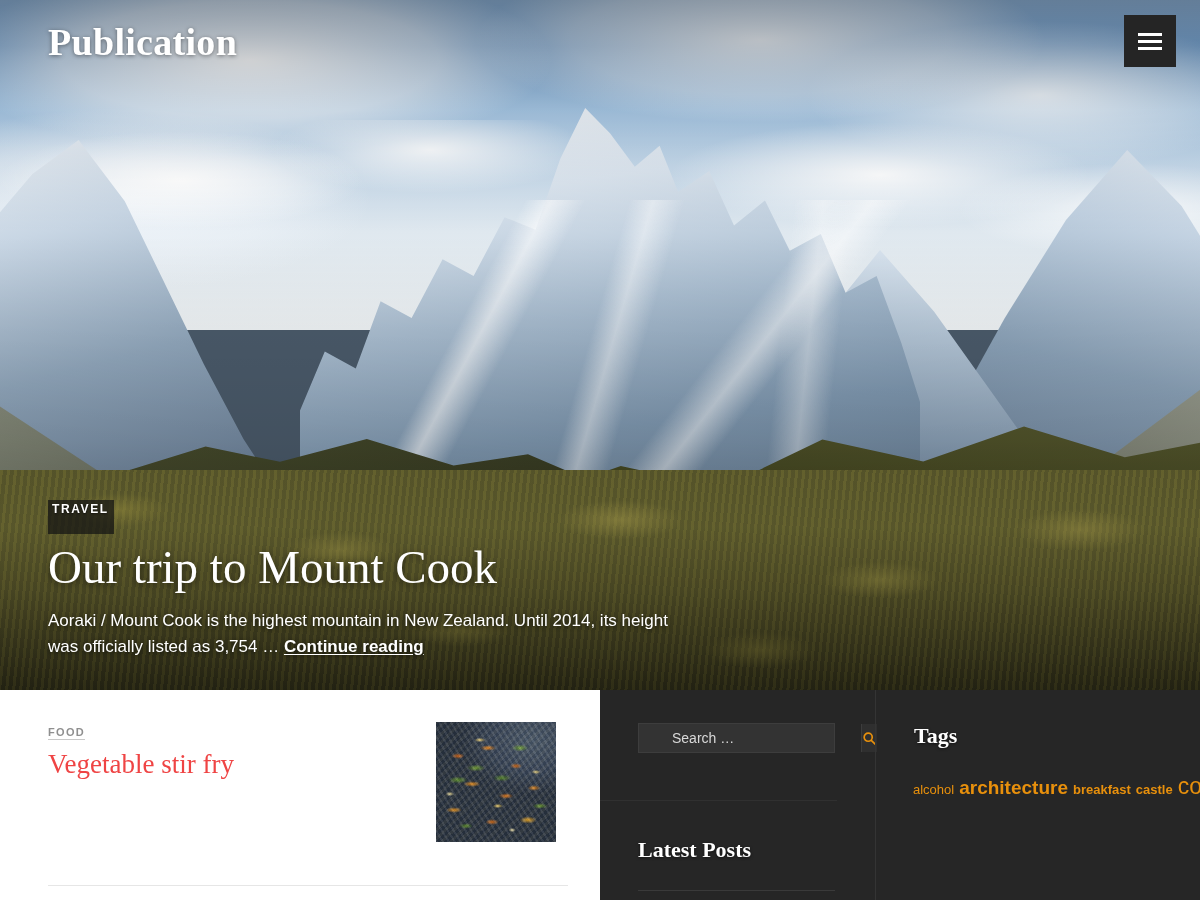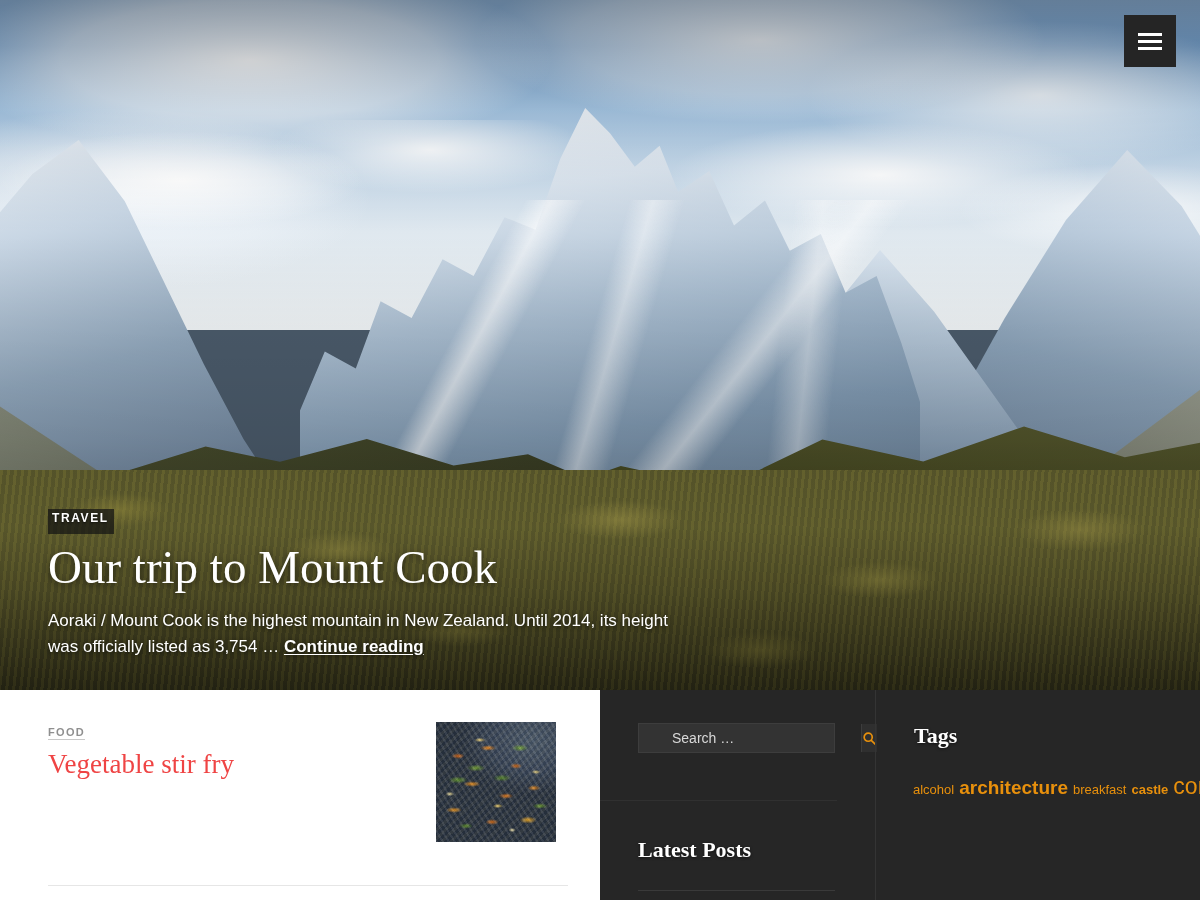--- a/index.html
+++ b/index.html
@@ -204,21 +204,21 @@
   }
 
   .cat-label {
     display: inline-block;
     font-size: 12px;
     font-weight: 700;
     letter-spacing: 1.6px;
     text-transform: uppercase;
     color: #ffffff;
     background: rgba(20,20,20,0.72);
-    padding: 2px 5px 9px 4px;
+    padding: 2px 5px 18px 4px;
     margin-bottom: 9px;
     text-shadow: 0 1px 2px rgba(0,0,0,0.5);
   }
 
   .hero-title {
     font-family: "Liberation Serif", serif;
     font-size: 47px;
     font-weight: 400;
     line-height: 1.06;
     color: #ffffff;
@@ -458,20 +458,21 @@
       <div class="snow-streaks"></div>
       <div class="flank-left"></div>
       <div class="flank-right"></div>
       <div class="ridge-a"></div>
       <div class="ridge-b"></div>
       <div class="tussock"></div>
       <div class="hero-shade"></div>
     </div>
 
     <div class="site-header">
+      <div class="site-title">Publication</div>
       <div class="menu-toggle">
         <span class="bar"></span>
         <span class="bar"></span>
         <span class="bar"></span>
       </div>
     </div>
 
     <div class="hero-post">
       <div class="cat-label">TRAVEL</div>
       <div class="hero-title">Our trip to Mount Cook</div>
@@ -513,18 +514,18 @@
 
         <div class="latest-block">
           <div class="widget-title">Latest Posts</div>
           <div class="latest-rule"></div>
 
         </div>
       </div>
 
       <div class="side-col col-2">
         <div class="widget-title tags-title">Tags</div>
-        <div class="tagcloud"><a style="font-size: 13px; font-weight: 400;">alcohol</a><a style="font-size: 19px; font-weight: 700;">architecture</a><a style="font-size: 13px; font-weight: 400;">breakfast</a><a style="font-size: 13px; font-weight: 700;">castle</a><a style="font-size: 23px; font-weight: 400;">comparison</a></div>
+        <div class="tagcloud"><a style="font-size: 13px; font-weight: 400;">alcohol</a><a style="font-size: 19px; font-weight: 700;">architecture</a><a style="font-size: 13px; font-weight: 700;">breakfast</a><a style="font-size: 13px; font-weight: 700;">castle</a><a style="font-size: 23px; font-weight: 400;">comparison</a></div>
       </div>
 
     </div>
   </div>
 </div>
 
 </body></html>

